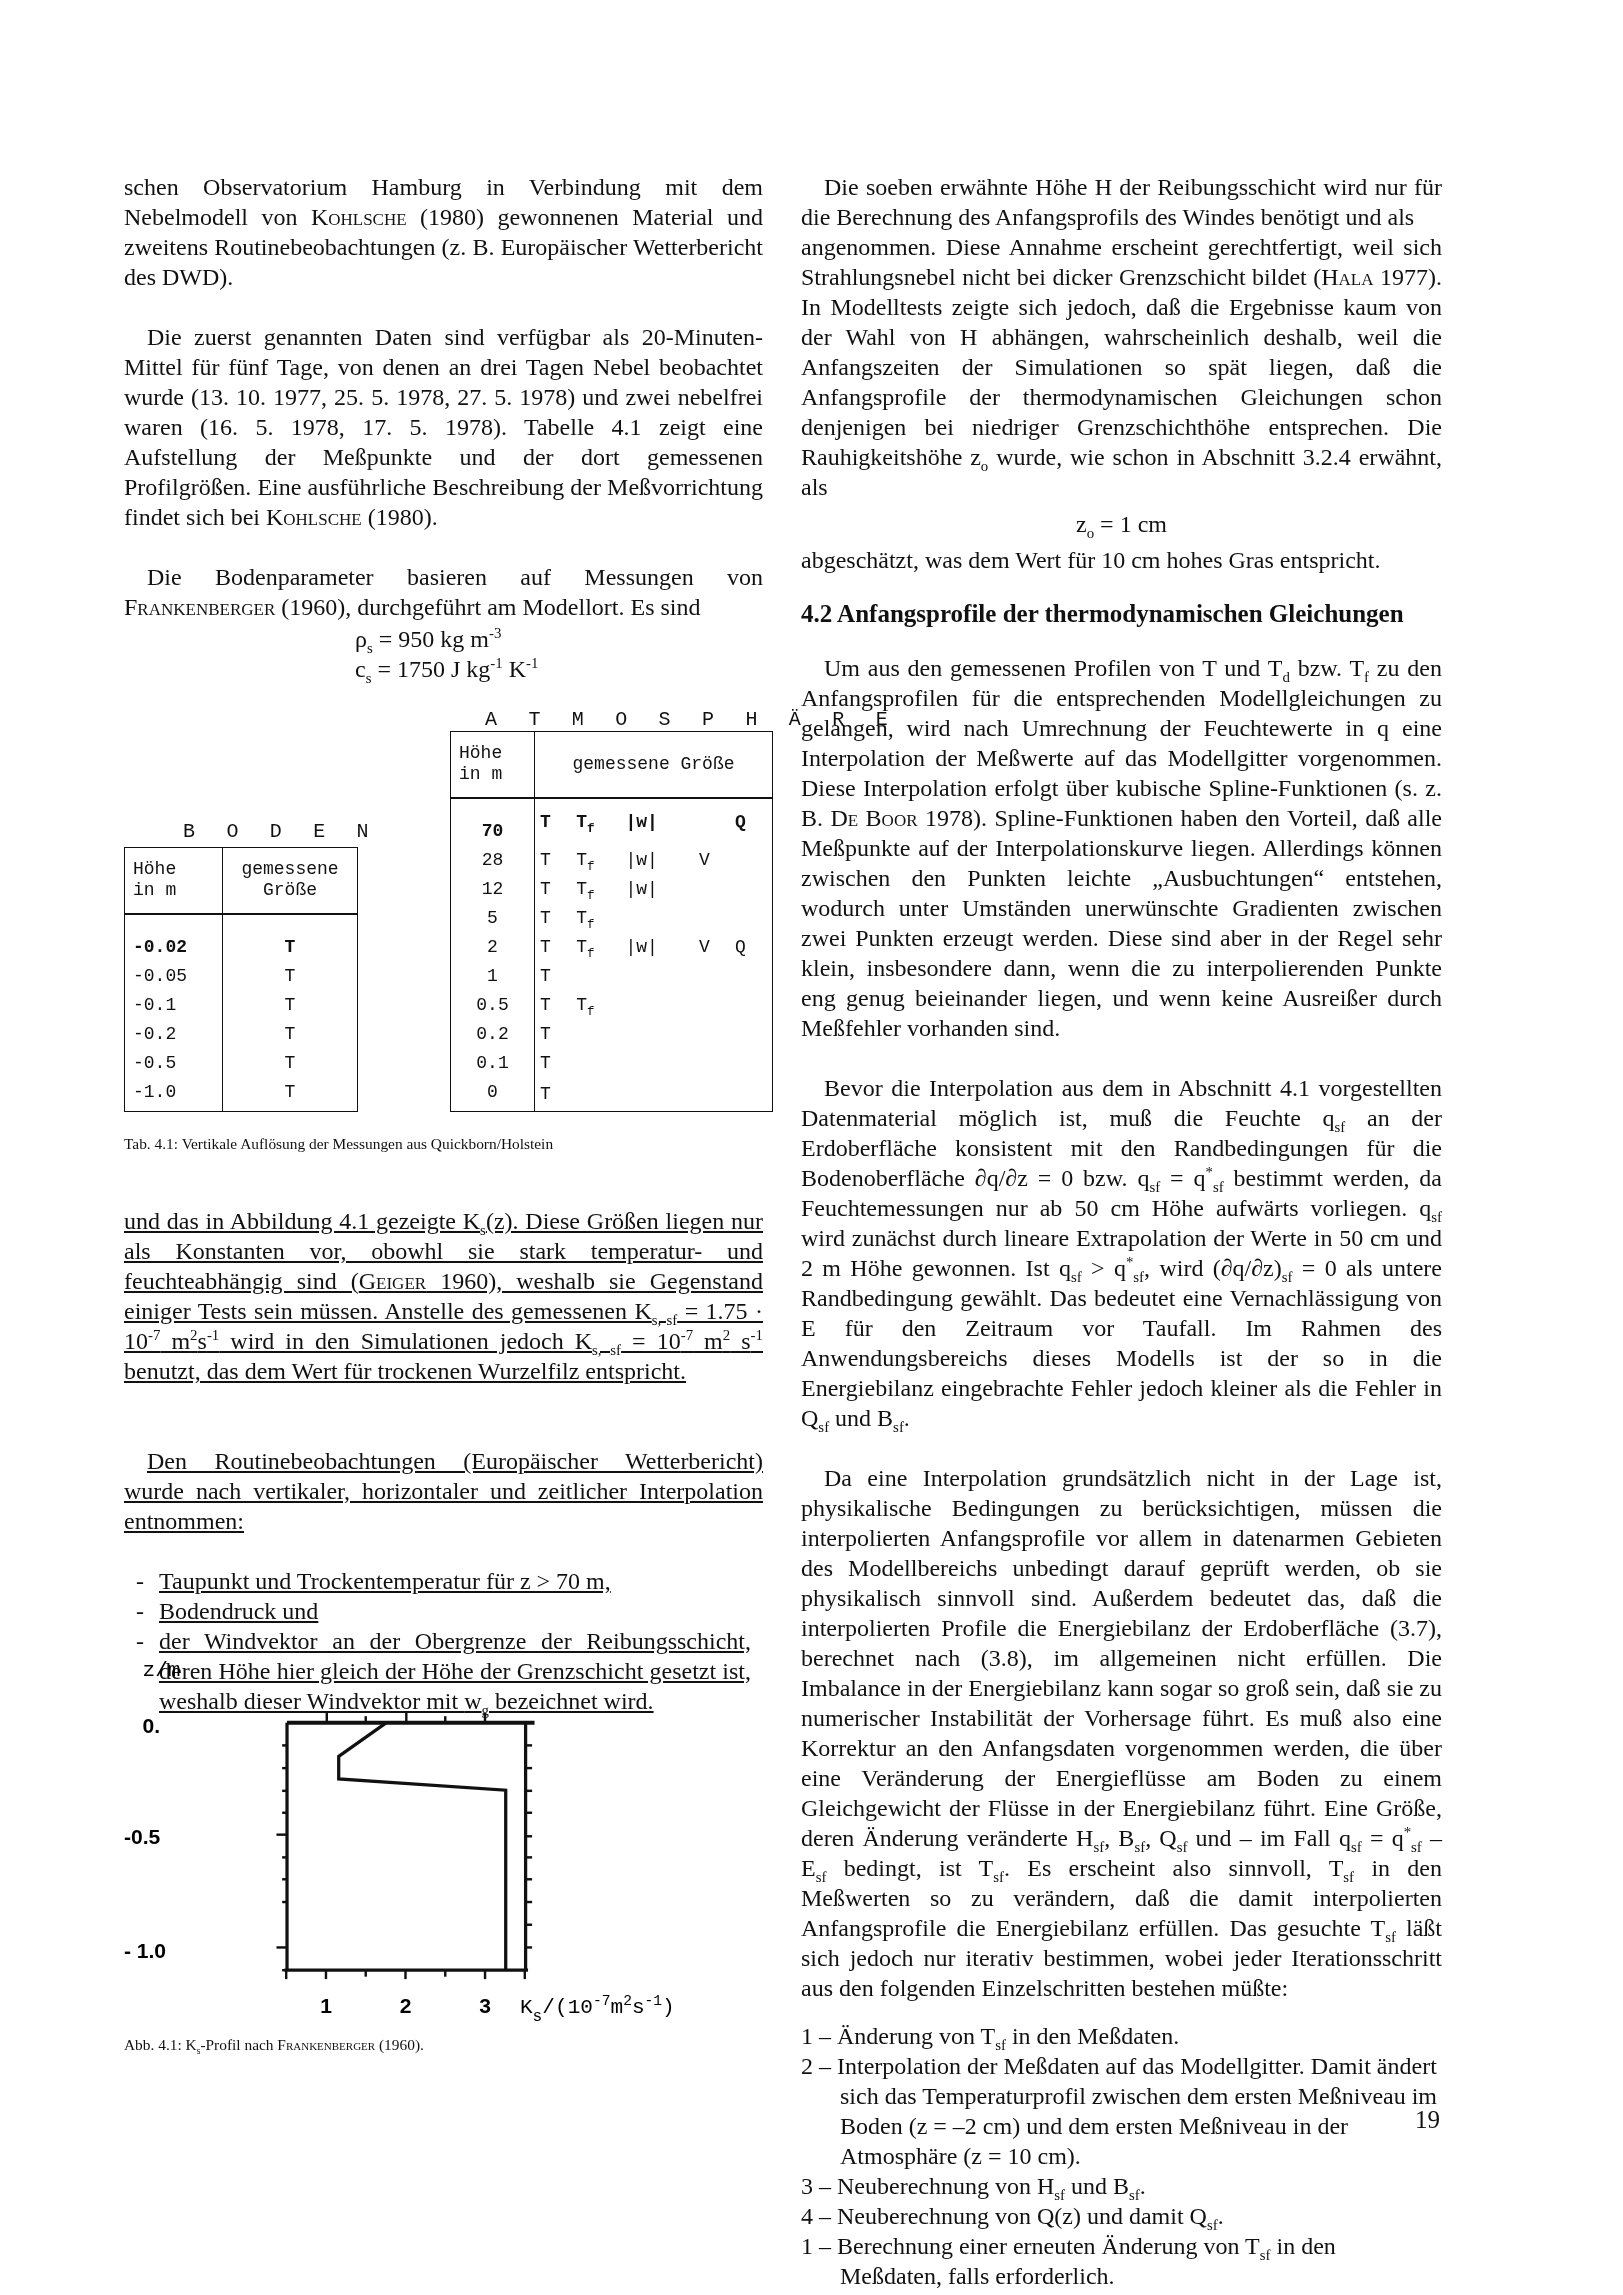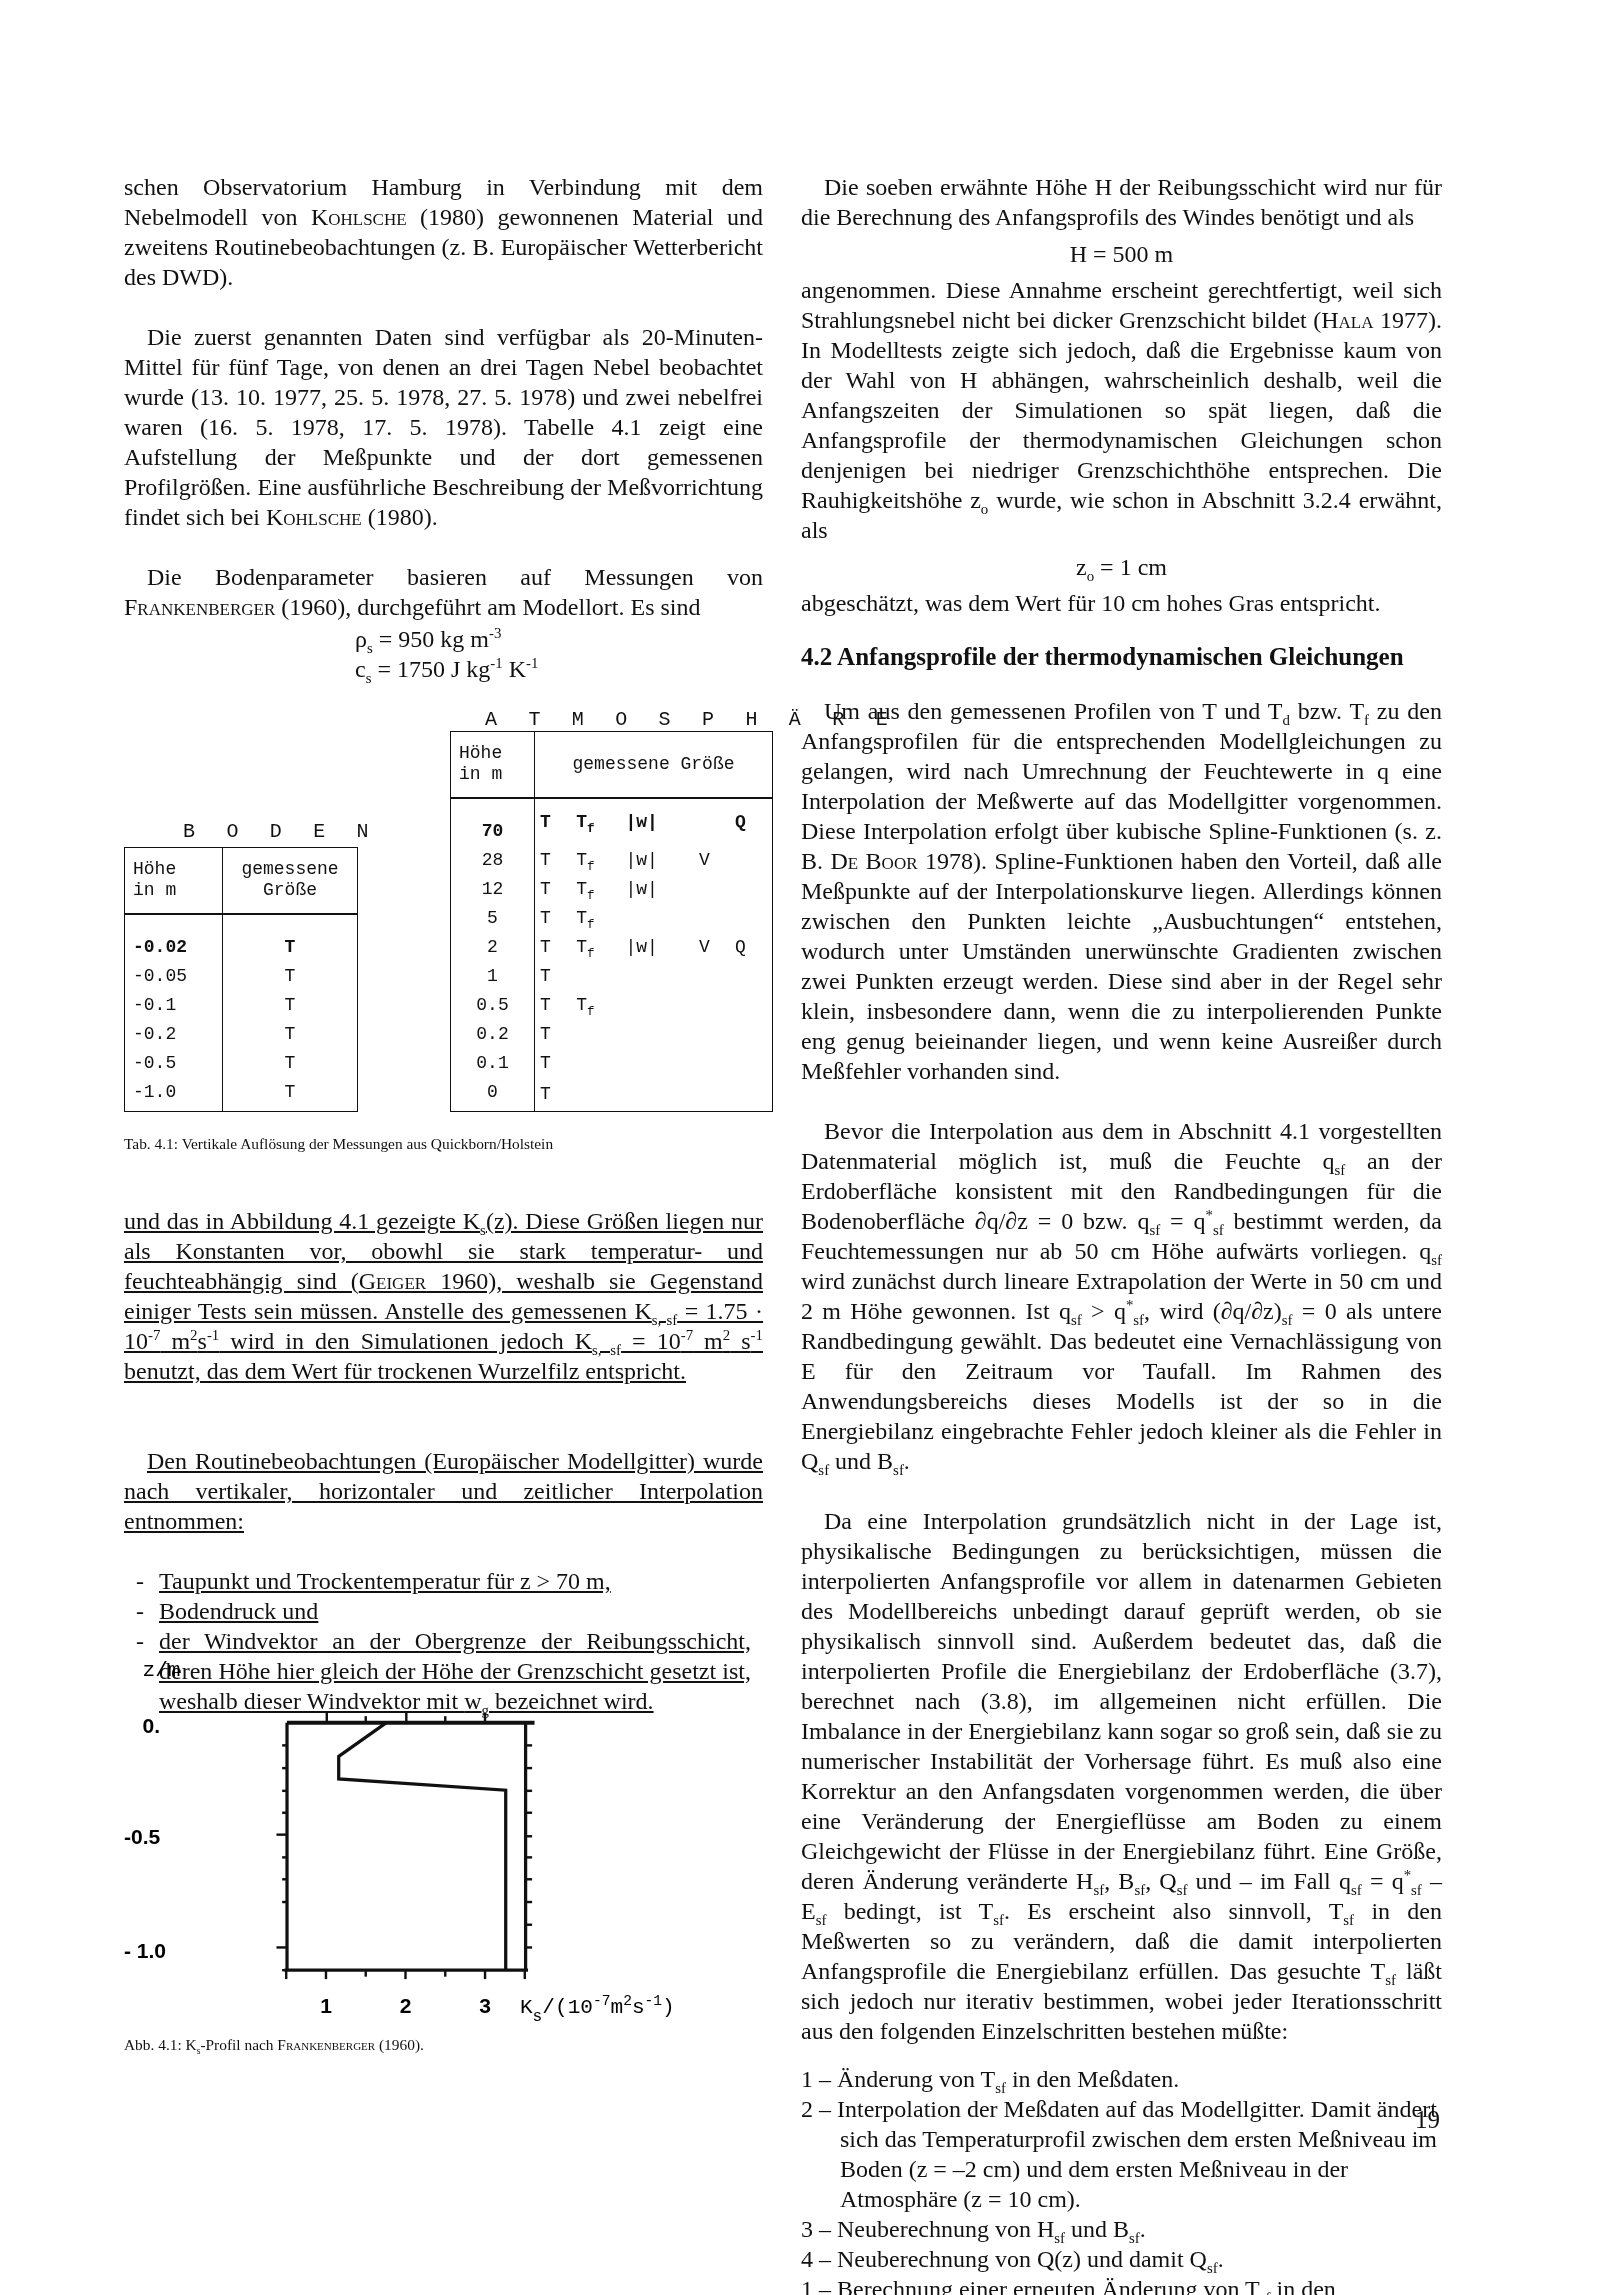--- a/index.html
+++ b/index.html
@@ -174,21 +174,21 @@
         <td style="border-left:none;padding:0 8px 0 4.9px;"></td>
       </tr>
     </tbody>
 </table>
 
 <div class="caption" style="left:124px; top:1135px;">Tab. 4.1: Vertikale Auflösung der Messungen aus Quickborn/Holstein</div>
 
 <div class="col left" style="top:1206px;text-decoration:underline;">
   <p><span>und das in Abbildung 4.1 gezeigte K</span><sub>s</sub><span>(z). Diese Größen liegen nur als Konstanten vor, obowhl sie stark temperatur- und feuchteabhängig sind (</span><span class="sc">Geiger</span><span> 1960), weshalb sie Gegenstand einiger Tests sein müssen. Anstelle des gemessenen K</span><sub>s, sf</sub><span> = 1.75 · 10</span><sup>-7</sup><span> m</span><sup>2</sup><span>s</span><sup>-1</sup><span> wird in den Simulationen jedoch K</span><sub>s, sf</sub><span> = 10</span><sup>-7</sup><span> m</span><sup>2</sup><span> s</span><sup>-1</sup><span> benutzt, das dem Wert für trockenen Wurzelfilz entspricht.</span></p>
   <div style="height:60px"></div>
-  <p class="indent">Den Routinebeobachtungen (Europäischer Modellgitter) wurde nach vertikaler, horizontaler und zeitlicher Interpolation entnommen:</p>
+  <p class="indent">Den Routinebeobachtungen (Europäischer Wetterbericht) wurde nach vertikaler, horizontaler und zeitlicher Interpolation entnommen:</p>
   <div style="height:18px"></div>
   <ul class="dash">
     <li>Taupunkt und Trockentemperatur für z &gt; 70 m,</li>
     <li>Bodendruck und</li>
     <li style="text-align:justify"><span>der Windvektor an der Obergrenze der Reibungsschicht, deren Höhe hier gleich der Höhe der Grenzschicht gesetzt ist, weshalb dieser Windvektor mit </span><span>w</span><sub>g</sub><span> bezeichnet wird.</span></li>
   </ul>
 </div>
 
 <svg class="chart" width="666" height="422" viewBox="0 0 820 520">
   <text x="25" y="35" font-family="Liberation Mono, monospace" font-size="26">z/m</text>
@@ -241,21 +241,20 @@
   <text x="2" y="382" font-family="Liberation Sans, sans-serif" font-weight="bold" font-size="26">- 1.0</text>
   <text x="244" y="450" font-family="Liberation Sans, sans-serif" font-weight="bold" font-size="26">1</text>
   <text x="342" y="450" font-family="Liberation Sans, sans-serif" font-weight="bold" font-size="26">2</text>
   <text x="440" y="450" font-family="Liberation Sans, sans-serif" font-weight="bold" font-size="26">3</text>
   <text x="490" y="450" font-family="Liberation Mono, monospace" font-size="26"><tspan>K</tspan><tspan dy="10" font-size="20">s</tspan><tspan dy="-10">/(10</tspan><tspan dy="-10" font-size="18">-7</tspan><tspan dy="10">m</tspan><tspan dy="-10" font-size="18">2</tspan><tspan dy="10">s</tspan><tspan dy="-10" font-size="18">-1</tspan><tspan dy="10">)</tspan></text>
 </svg>
 <div class="caption" style="left:124px; top:2036px;"><span>Abb. 4.1: K</span><sub>s</sub><span>-Profil nach </span><span class="sc">Frankenberger</span><span> (1960).</span></div>
 
 <div class="col right">
   <p class="indent">Die soeben erwähnte Höhe H der Reibungsschicht wird nur für die Berechnung des Anfangsprofils des Windes benötigt und als</p>
-  <p class="eq" style="margin:6.5px 0;">H = 500 m</p>
   <p><span>angenommen. Diese Annahme erscheint gerechtfertigt, weil sich Strahlungsnebel nicht bei dicker Grenzschicht bildet (</span><span class="sc">Hala</span><span> 1977). In Modelltests zeigte sich jedoch, daß die Ergebnisse kaum von der Wahl von H abhängen, wahrscheinlich deshalb, weil die Anfangszeiten der Simulationen so spät liegen, daß die Anfangsprofile der thermodynamischen Gleichungen schon denjenigen bei niedriger Grenzschichthöhe entsprechen. Die Rauhigkeitshöhe z</span><sub>o</sub><span> wurde, wie schon in Abschnitt 3.2.4 erwähnt, als</span></p>
   <p class="eq" style="margin:6.5px 0;"><span>z</span><sub>o</sub><span> = 1 cm</span></p>
   <p>abgeschätzt, was dem Wert für 10 cm hohes Gras entspricht.</p>
   <div style="height:24px"></div>
   <p class="h2">4.2 Anfangsprofile der thermodynamischen Gleichungen</p>
   <div style="height:24px"></div>
   <p class="indent"><span>Um aus den gemessenen Profilen von T und T</span><sub>d</sub><span> bzw. T</span><sub>f</sub><span> zu den Anfangsprofilen für die entsprechenden Modellgleichungen zu gelangen, wird nach Umrechnung der Feuchtewerte in q eine Interpolation der Meßwerte auf das Modellgitter vorgenommen. Diese Interpolation erfolgt über kubische Spline-Funktionen (s. z. B. </span><span class="sc">De Boor</span><span> 1978). Spline-Funktionen haben den Vorteil, daß alle Meßpunkte auf der Interpolationskurve liegen. Allerdings können zwischen den Punkten leichte „Ausbuchtungen“ entstehen, wodurch unter Umständen unerwünschte Gradienten zwischen zwei Punkten erzeugt werden. Diese sind aber in der Regel sehr klein, insbesondere dann, wenn die zu interpolierenden Punkte eng genug beieinander liegen, und wenn keine Ausreißer durch Meßfehler vorhanden sind.</span></p>
   <div style="height:30px"></div>
   <p class="indent" id="para5"><span>Bevor die Interpolation aus dem in Abschnitt 4.1 vorgestellten Datenmaterial möglich ist, muß die Feuchte q</span><sub>sf</sub><span> an der Erdoberfläche konsistent mit den Randbedingungen für die Bodenoberfläche ∂q/∂z = 0 bzw. q</span><sub>sf</sub><span> = q</span><sup>*</sup><sub>sf</sub><span> bestimmt werden, da Feuchtemessungen nur ab 50 cm Höhe aufwärts vorliegen. q</span><sub>sf</sub><span> wird zunächst durch lineare Extrapolation der Werte in 50 cm und 2 m Höhe gewonnen. Ist q</span><sub>sf</sub><span> &gt; q</span><sup>*</sup><sub>sf</sub><span>, wird (∂q/∂z)</span><sub>sf</sub><span> = 0 als untere Randbedingung gewählt. Das bedeutet eine Vernachlässigung von E für den Zeitraum vor Taufall. Im Rahmen des Anwendungsbereichs dieses Modells ist der so in die Energiebilanz eingebrachte Fehler jedoch kleiner als die Fehler in Q</span><sub>sf</sub><span> und B</span><sub>sf</sub><span>.</span></p>
   <div style="height:30px"></div>

